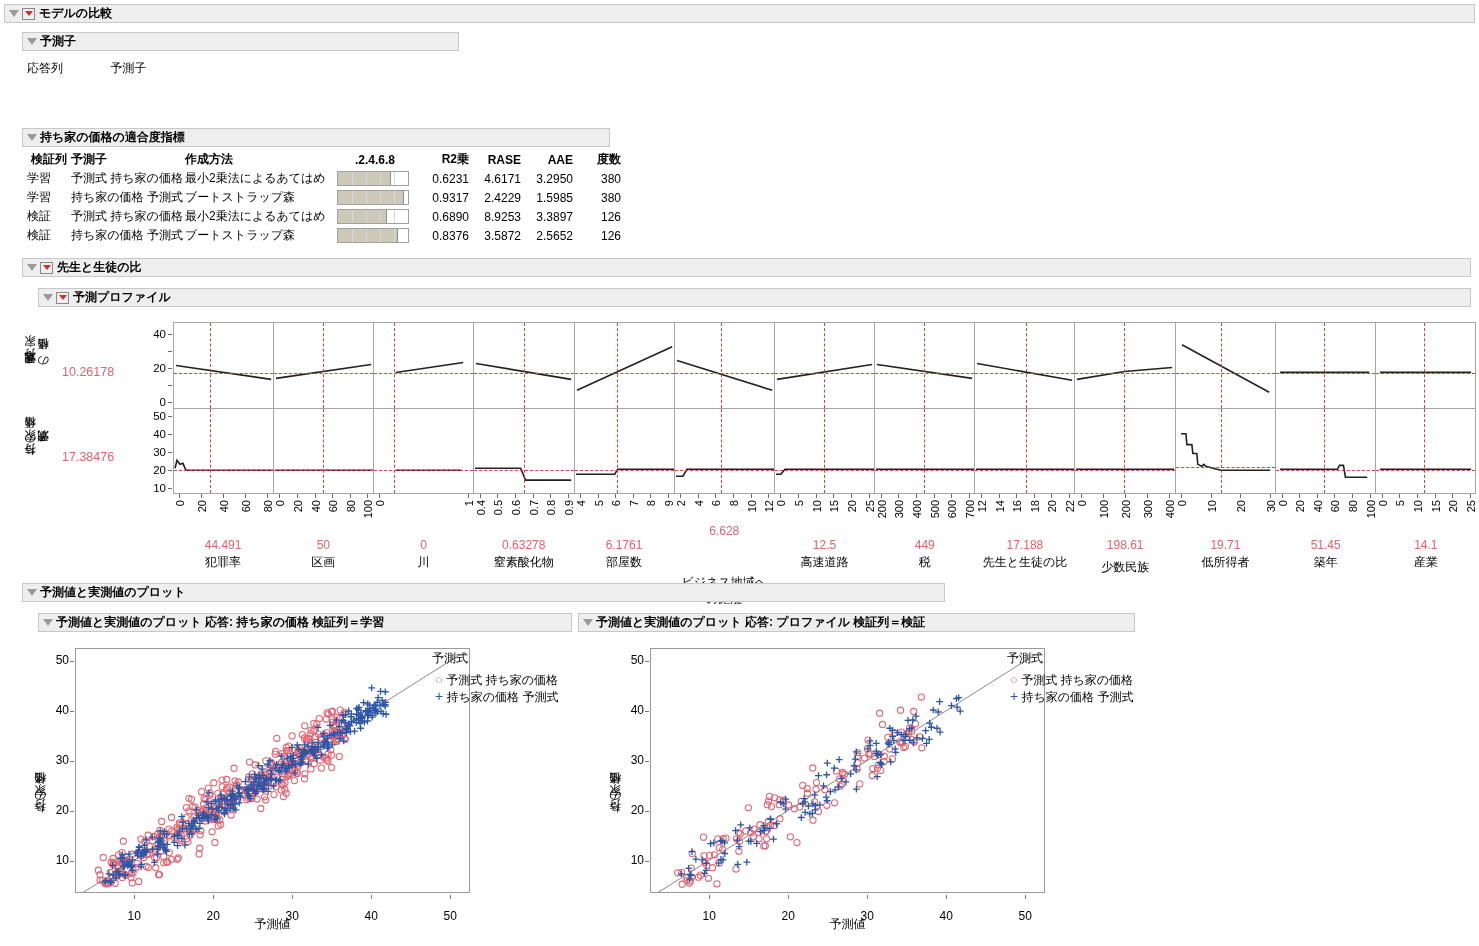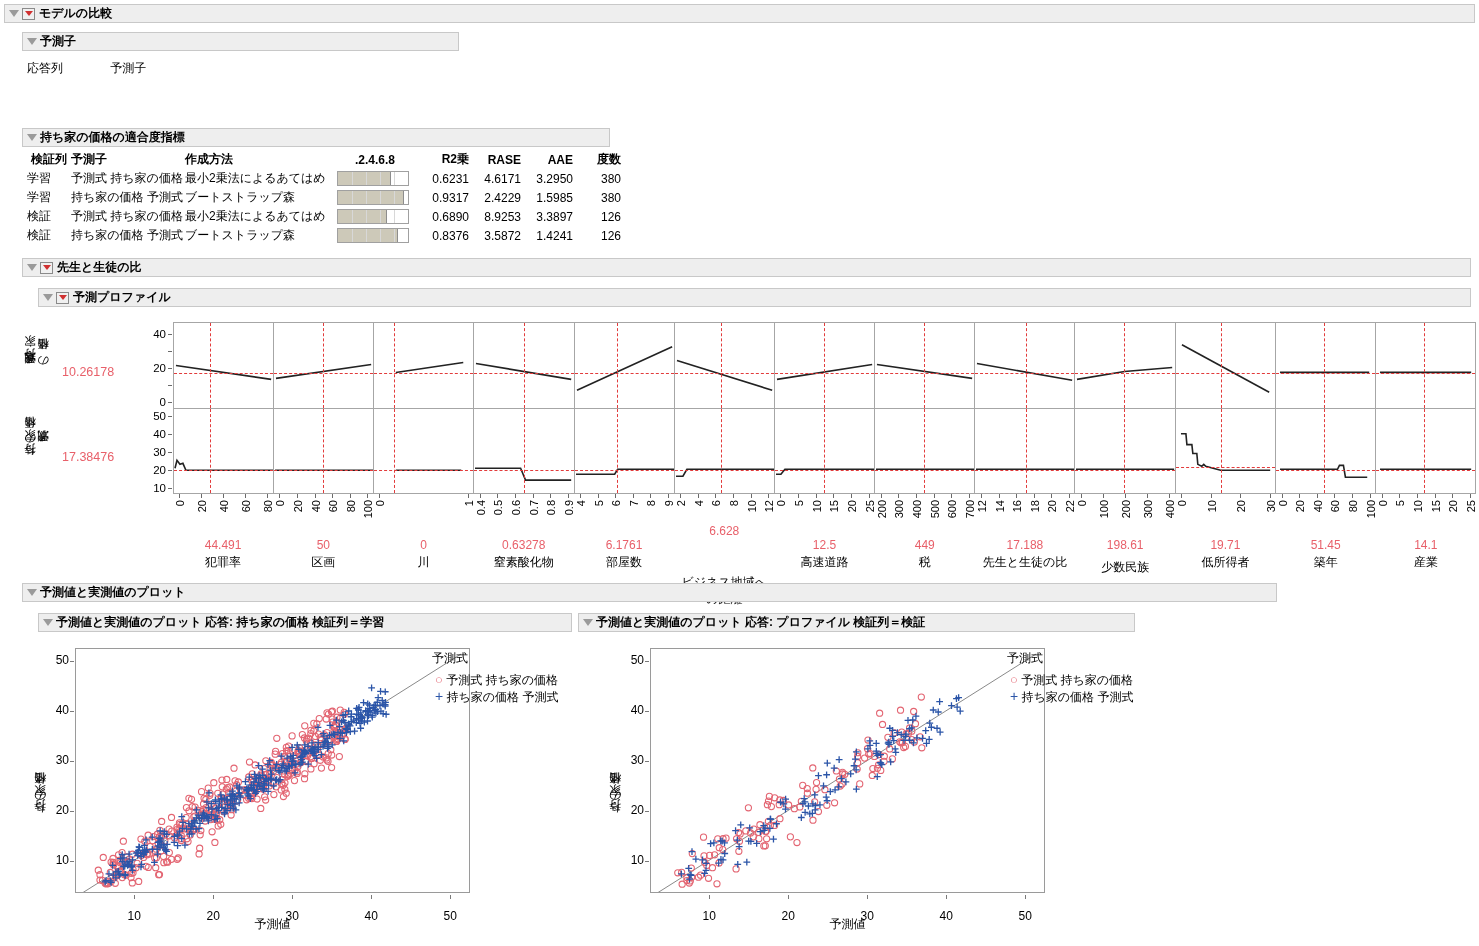--- a/index.html
+++ b/index.html
@@ -123,21 +123,21 @@
     transform-origin: center;
     white-space: nowrap;
   }
   .xtm { position: absolute; top: 0px; width: 1px; height: 4px; background: #6a6a6a; }
   #factor-labels { position: absolute; left: 173px; top: 228px; width: 1303px; height: 50px; }
   .fac { position: absolute; text-align: center; }
   .fac .v { color: #e8606a; font-size: 12px; display: block; }
   .fac .n { color: #000; font-size: 12px; display: block; margin-top: 2px; }
 
   
-  #abp-bar  { position: absolute; left: 22px; top: 583px; width: 1255px; }
+  #abp-bar  { position: absolute; left: 22px; top: 583px; width: 923px; }
   #abp1-bar { position: absolute; left: 38px; top: 613px; width: 534px; }
   #abp2-bar { position: absolute; left: 578px; top: 613px; width: 557px; }
   .plotwrap { position: absolute; }
   .sp-frame { position: absolute; border: 1px solid #9a9a9a; background: #fff; }
   .sp-axis-title {
     position: absolute; font-size: 12px; text-align: center;
   }
   .sp-y-title {
     position: absolute; writing-mode: vertical-rl; transform: rotate(180deg);
     font-size: 12px;
@@ -258,21 +258,21 @@
         <div class="barbox">
           <div class="fill" style="width:60px"></div>
           <div class="gridline" style="left:14px"></div>
             <div class="gridline" style="left:28px"></div>
           <div class="gridline" style="left:42px"></div>
             <div class="gridline" style="left:56px"></div>
         </div>
       </td>
       <td class="c-val">0.8376</td>
       <td class="c-val">3.5872</td>
-      <td class="c-val">1.4241</td>
+      <td class="c-val">2.5652</td>
       <td class="c-cnt">126</td>
     </tr>
   </tbody>
 </table>
 
 <div id="prof-bar">
   <div class="outline-bar">
     <span class="tri"></span>
     <span class="redbtn"></span>
     <span>先生と生徒の比</span>

